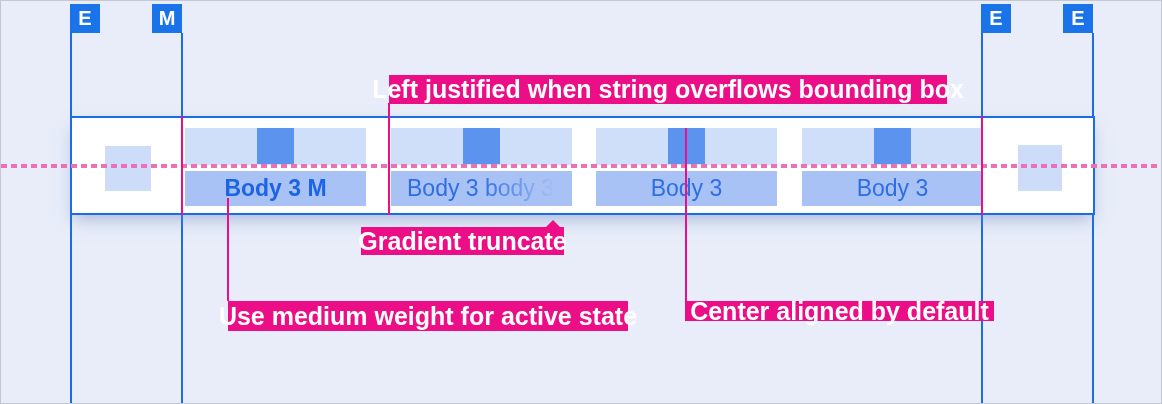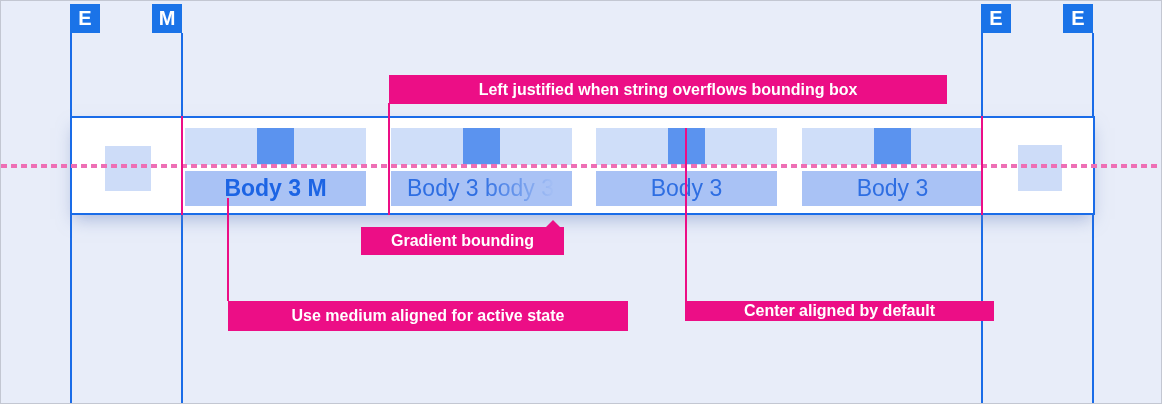--- a/index.html
+++ b/index.html
@@ -48,21 +48,21 @@
   .fade::after{
     content:"";position:absolute;top:0;right:0;bottom:0;width:92px;
     background:linear-gradient(90deg,rgba(169,194,245,0) 0%,var(--tab_label_bg) 82%);
   }
   .dashline{
     position:absolute;left:0;top:163px;width:1162px;height:4px;z-index:4;
     background:repeating-linear-gradient(90deg,var(--dash_pink) 0 6px,transparent 6px 10px);
   }
   .pinkline{position:absolute;width:2px;background:var(--pink);z-index:6;}
   .plabel{
-    position:absolute;background:var(--pink);color:#fff;font-weight:700;font-size:16px;
+    position:absolute;background:var(--pink);color:#fff;font-weight:700;font-size:25px;
     display:flex;align-items:center;justify-content:center;z-index:7;line-height:1;white-space:nowrap;
   }
   .notch{
     position:absolute;top:-7px;right:4px;width:0;height:0;
     border-left:7px solid transparent;border-right:7px solid transparent;
     border-bottom:7px solid var(--pink);
   }
 </style>
 </head>
 <body>
@@ -129,24 +129,24 @@
   <div class="pinkline" style="left:980px;top:115px;height:99px"></div>
   <div class="pinkline" style="left:684px;top:127px;height:173px"></div>
   <div class="pinkline" style="left:226px;top:197px;height:103px"></div>
 
   <div class="plabel" style="left:388px;top:74px;width:558px;height:29px">
     <span>Left justified when string overflows bounding box</span>
   </div>
 
   <div class="plabel" style="left:360px;top:226px;width:203px;height:28px">
     <span class="notch"></span>
-    <span>Gradient bounding</span>
+    <span>Gradient truncate</span>
   </div>
 
   <div class="plabel" style="left:227px;top:300px;width:400px;height:30px">
-    <span>Use medium aligned for active state</span>
+    <span>Use medium weight for active state</span>
   </div>
 
   <div class="plabel" style="left:684px;top:300px;width:309px;height:20px">
     <span>Center aligned by default</span>
   </div>
 
 </div>
 
 </body></html>

